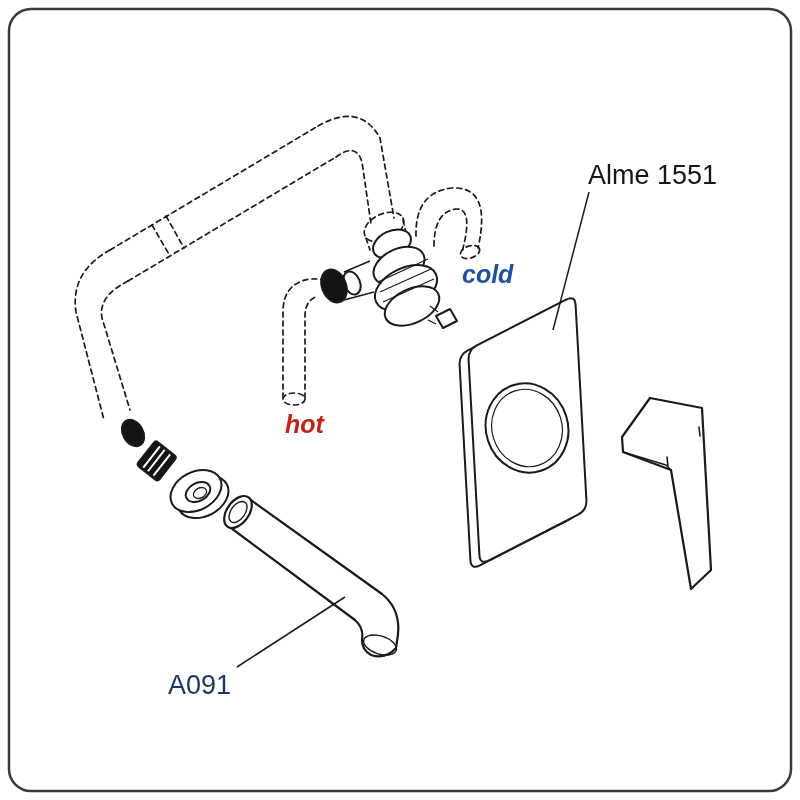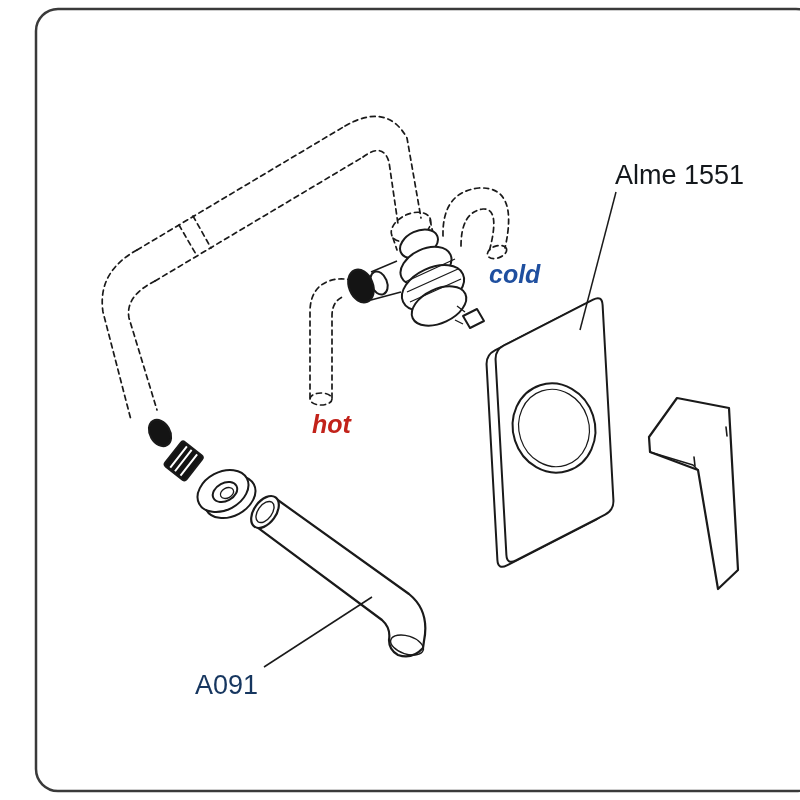--- a/index.html
+++ b/index.html
@@ -8,21 +8,20 @@
     width: 800px;
     height: 800px;
     background: #ffffff;
     font-family: "Liberation Sans", sans-serif;
     overflow: hidden;
   }
   .stage {
     position: relative;
     width: 656px;
     height: 800px;
-    margin-left: 27px;
   }
   svg { display: block; }
   text.label-plain {
     font-family: "Liberation Sans", sans-serif;
     font-size: 27px;
   }
   text.label-accent {
     font-family: "Liberation Sans", sans-serif;
     font-size: 25px;
     font-weight: bold;

